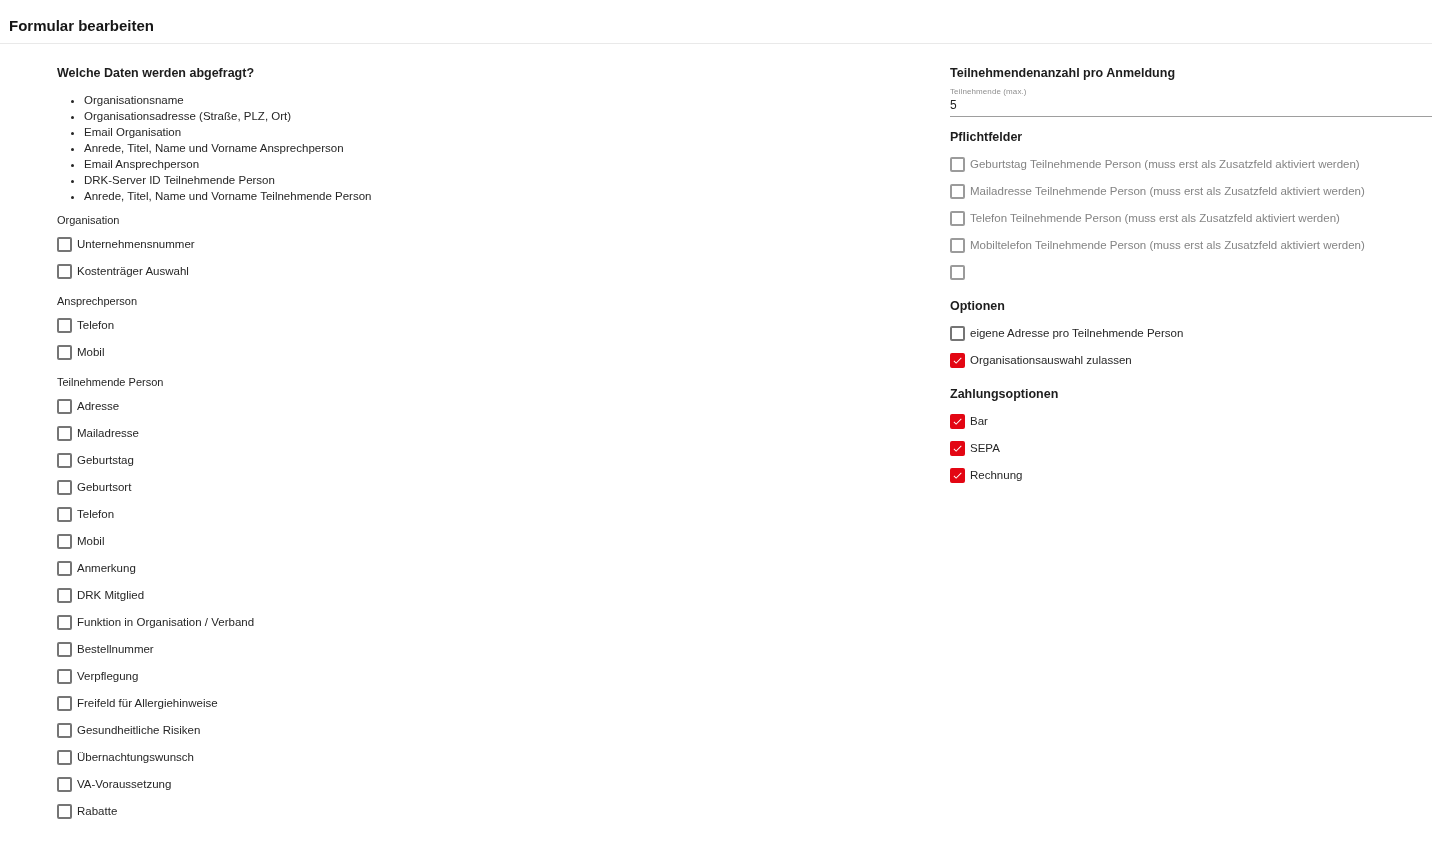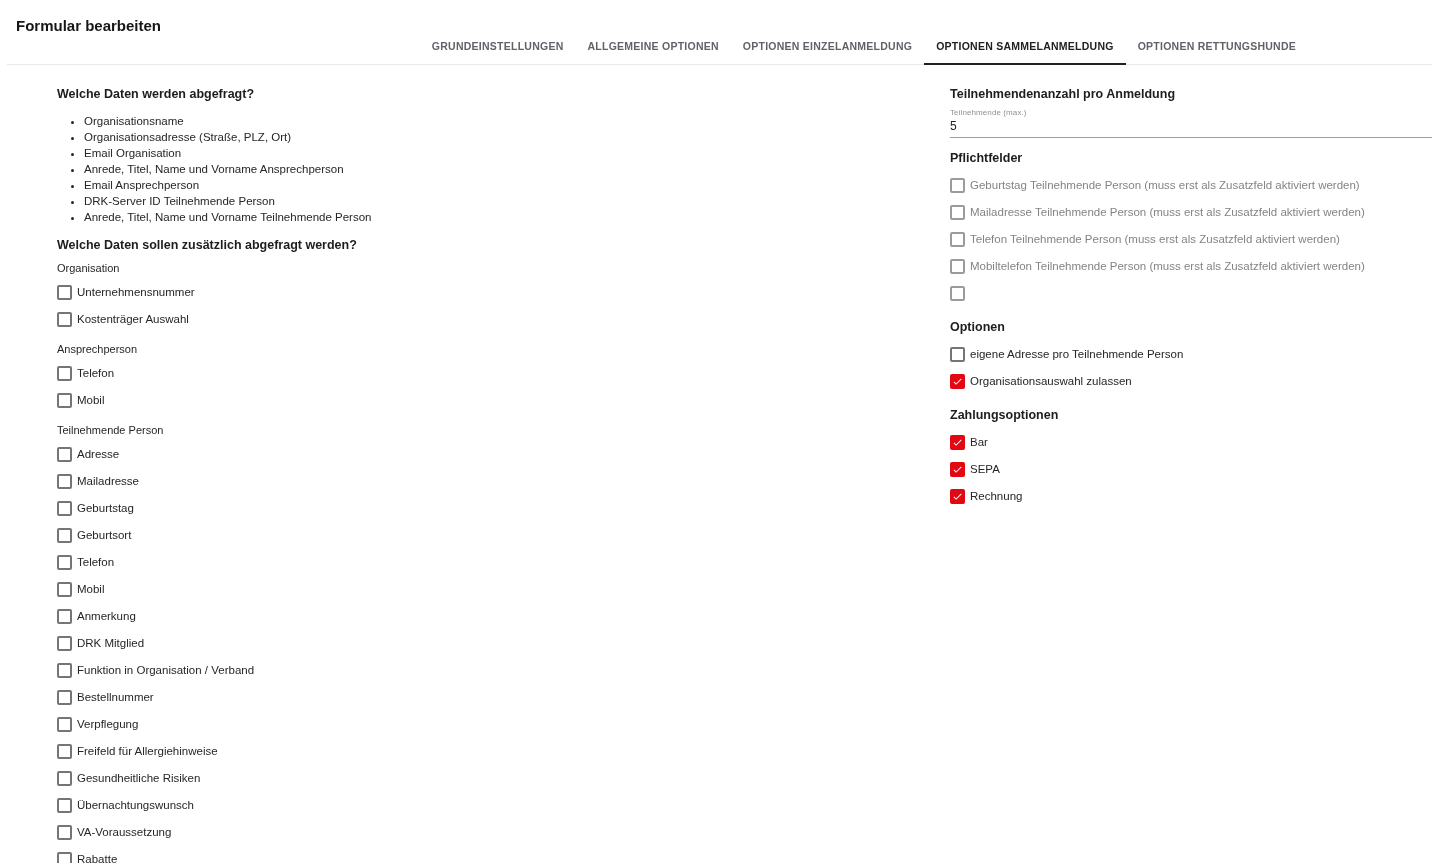--- a/index.html
+++ b/index.html
@@ -11,21 +11,21 @@
     --head-ink:#1d1d1d;
   }
   *{box-sizing:border-box;}
   html,body{margin:0;padding:0;}
   body{
     width:1432px;height:863px;overflow:hidden;background:#fff;
     font-family:"Liberation Sans",sans-serif;color:var(--ink);
     position:relative;
   }
   
-  .header{position:relative;height:65px;border-bottom:1px solid #e9e9e9;margin-left:7px;}
+  .header{position:relative;height:44px;border-bottom:1px solid #e9e9e9;}
   .title{position:absolute;left:9px;top:7px;font-size:15px;font-weight:bold;color:#161616;line-height:17px;}
   .tabs{position:absolute;right:124px;bottom:-1px;display:flex;}
   .tab{
     background:none;border:none;border-bottom:2px solid transparent;
     font-family:"Liberation Sans",sans-serif;font-size:10.5px;font-weight:bold;
     letter-spacing:.25px;color:var(--tab-inactive);
     height:35px;line-height:33px;padding:0 12px;cursor:pointer;white-space:nowrap;
   }
   .tab.active{color:var(--tab-active);border-bottom-color:var(--tab-active);}
   
@@ -59,42 +59,34 @@
     font-family:"Liberation Sans",sans-serif;font-size:12px;color:#212121;
     padding:1px 0 4px;outline:none;
   }
   .section-heading{font-size:12.5px;font-weight:bold;color:var(--head-ink);margin:7px 0 0;line-height:27px;}
 </style>
 </head>
 <body>
 
 <header class="header">
   <h1 class="title">Formular bearbeiten</h1>
-  <nav class="tabs" id="tab-bar">
-      <button class="tab">GRUNDEINSTELLUNGEN</button>
-      <button class="tab">ALLGEMEINE OPTIONEN</button>
-      <button class="tab">OPTIONEN EINZELANMELDUNG</button>
-      <button class="tab active">OPTIONEN SAMMELANMELDUNG</button>
-      <button class="tab">OPTIONEN RETTUNGSHUNDE</button>
-    </nav>
 </header>
 
 <main class="main">
   <section class="col-left">
     <h2 class="panel-heading">Welche Daten werden abgefragt?</h2>
     <ul class="asked-list" id="asked-list">
         <li>Organisationsname</li>
         <li>Organisationsadresse (Straße, PLZ, Ort)</li>
         <li>Email Organisation</li>
         <li>Anrede, Titel, Name und Vorname Ansprechperson</li>
         <li>Email Ansprechperson</li>
         <li>DRK-Server ID Teilnehmende Person</li>
         <li>Anrede, Titel, Name und Vorname Teilnehmende Person</li>
       </ul>
-    <h2 class="panel-heading additional-heading">Welche Daten sollen zusätzlich abgefragt werden?</h2>
     <div id="left-groups">
         <div>
           <span class="group-label">Organisation</span>
           <div class="cb-row">
             <span class="cb"></span>
             <span class="cb-label">Unternehmensnummer</span>
           </div>
           <div class="cb-row">
             <span class="cb"></span>
             <span class="cb-label">Kostenträger Auswahl</span>

